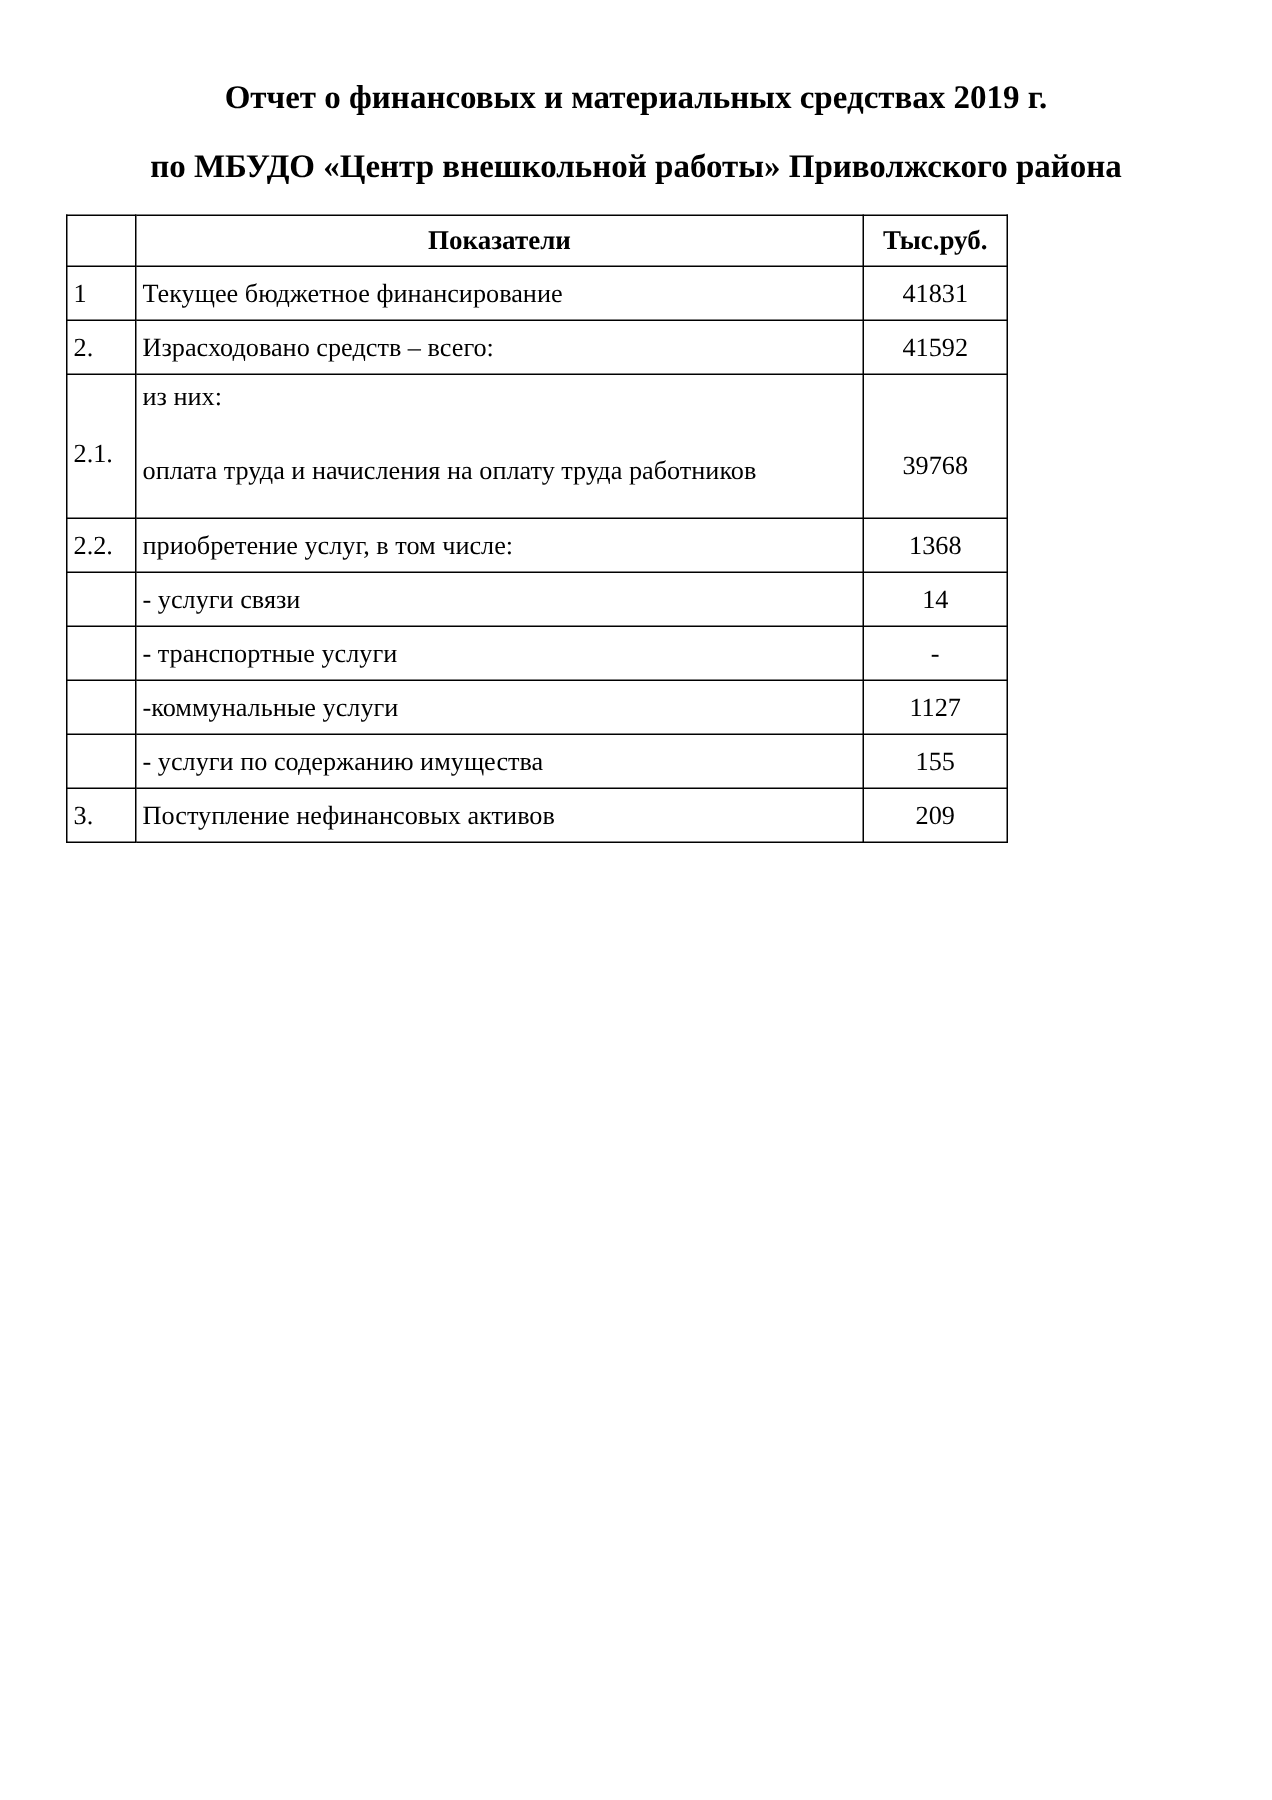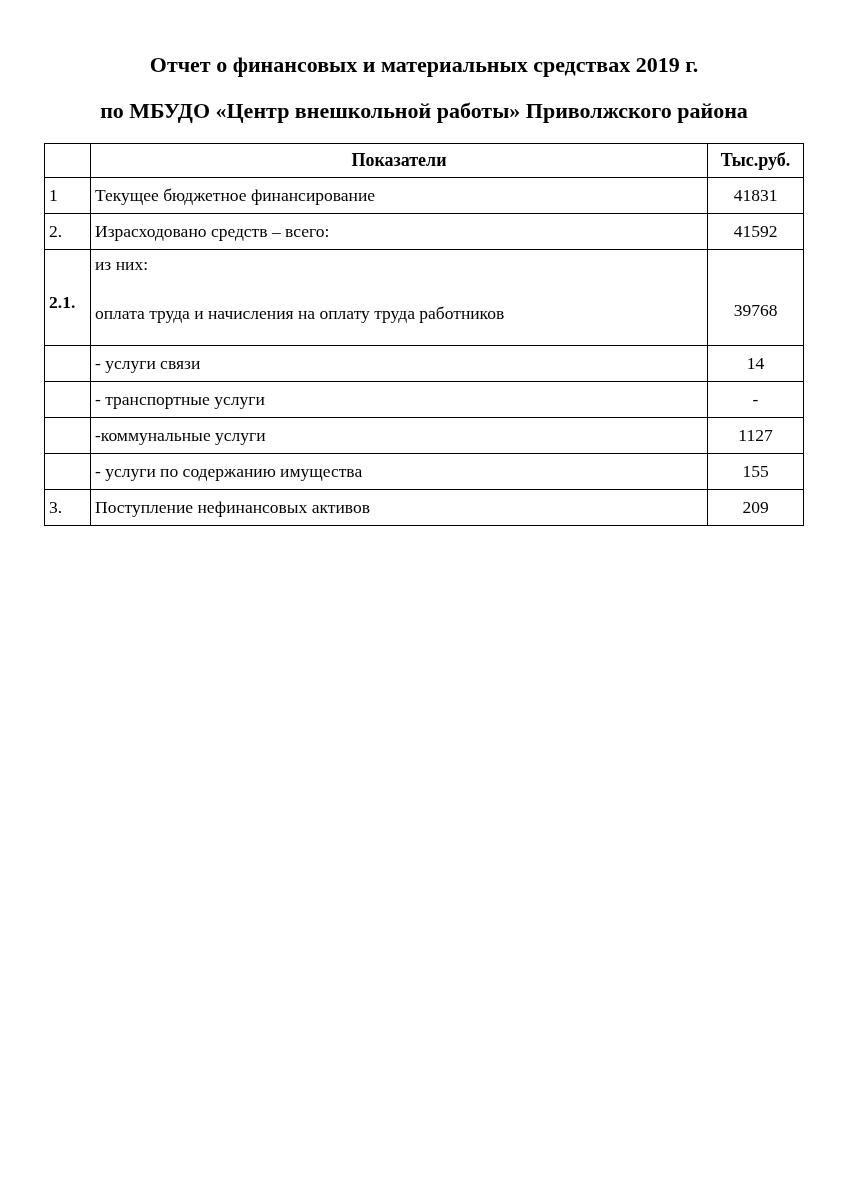--- a/index.html
+++ b/index.html
@@ -22,21 +22,21 @@
     font-weight: bold;
     font-size: 22px;
     line-height: 1.2;
     margin: 0;
   }
   .doc-title.line1 { margin-top: 6px; }
   .doc-title.line2 { margin-top: 20px; }
 
   table.report {
     border-collapse: collapse;
-    width: 760px;
+    width: 628px;
     margin-top: 18px;
     table-layout: fixed;
   }
   table.report td, table.report th {
     border: 1.7px solid #000000;
     font-size: 17.5px;
     padding: 2px 4px;
     box-sizing: border-box;
     overflow: hidden;
   }
@@ -54,21 +54,20 @@
 
   tr.row td { height: 36px; vertical-align: middle; }
   td.cell-num   { text-align: left; vertical-align: top; padding-top: 4px; }
   td.cell-label { text-align: left; padding-left: 6px; }
   td.cell-value { text-align: center; }
 
   tr.row-tall td { height: 96px; }
   tr.row-tall td.cell-num {
     vertical-align: bottom;
     padding-bottom: 32px;
-    font-weight: bold;
   }
   tr.row-tall td.cell-value {
     vertical-align: bottom;
     padding-bottom: 24px;
   }
   tr.row-tall td.cell-label { vertical-align: top; padding-top: 4px; }
   .sub-line-top { display: block; margin-bottom: 28px; }
   .sub-line-bottom { display: block; }
 </style>
 </head>
@@ -107,20 +106,25 @@
 
     <tr class="row row-tall">
       <td class="cell-num">2.1.</td>
       <td class="cell-label">
         <span class="sub-line-top">из них:</span>
         <span class="sub-line-bottom">оплата труда и начисления на оплату труда работников</span>
       </td>
       <td class="cell-value">39768</td>
     </tr>
 
+    <tr class="row">
+      <td class="cell-num">2.2.</td>
+      <td class="cell-label">приобретение услуг, в том числе:</td>
+      <td class="cell-value">1368</td>
+    </tr>
 
     <tr class="row">
       <td class="cell-num"></td>
       <td class="cell-label">- услуги связи</td>
       <td class="cell-value">14</td>
     </tr>
 
     <tr class="row">
       <td class="cell-num"></td>
       <td class="cell-label">- транспортные услуги</td>

